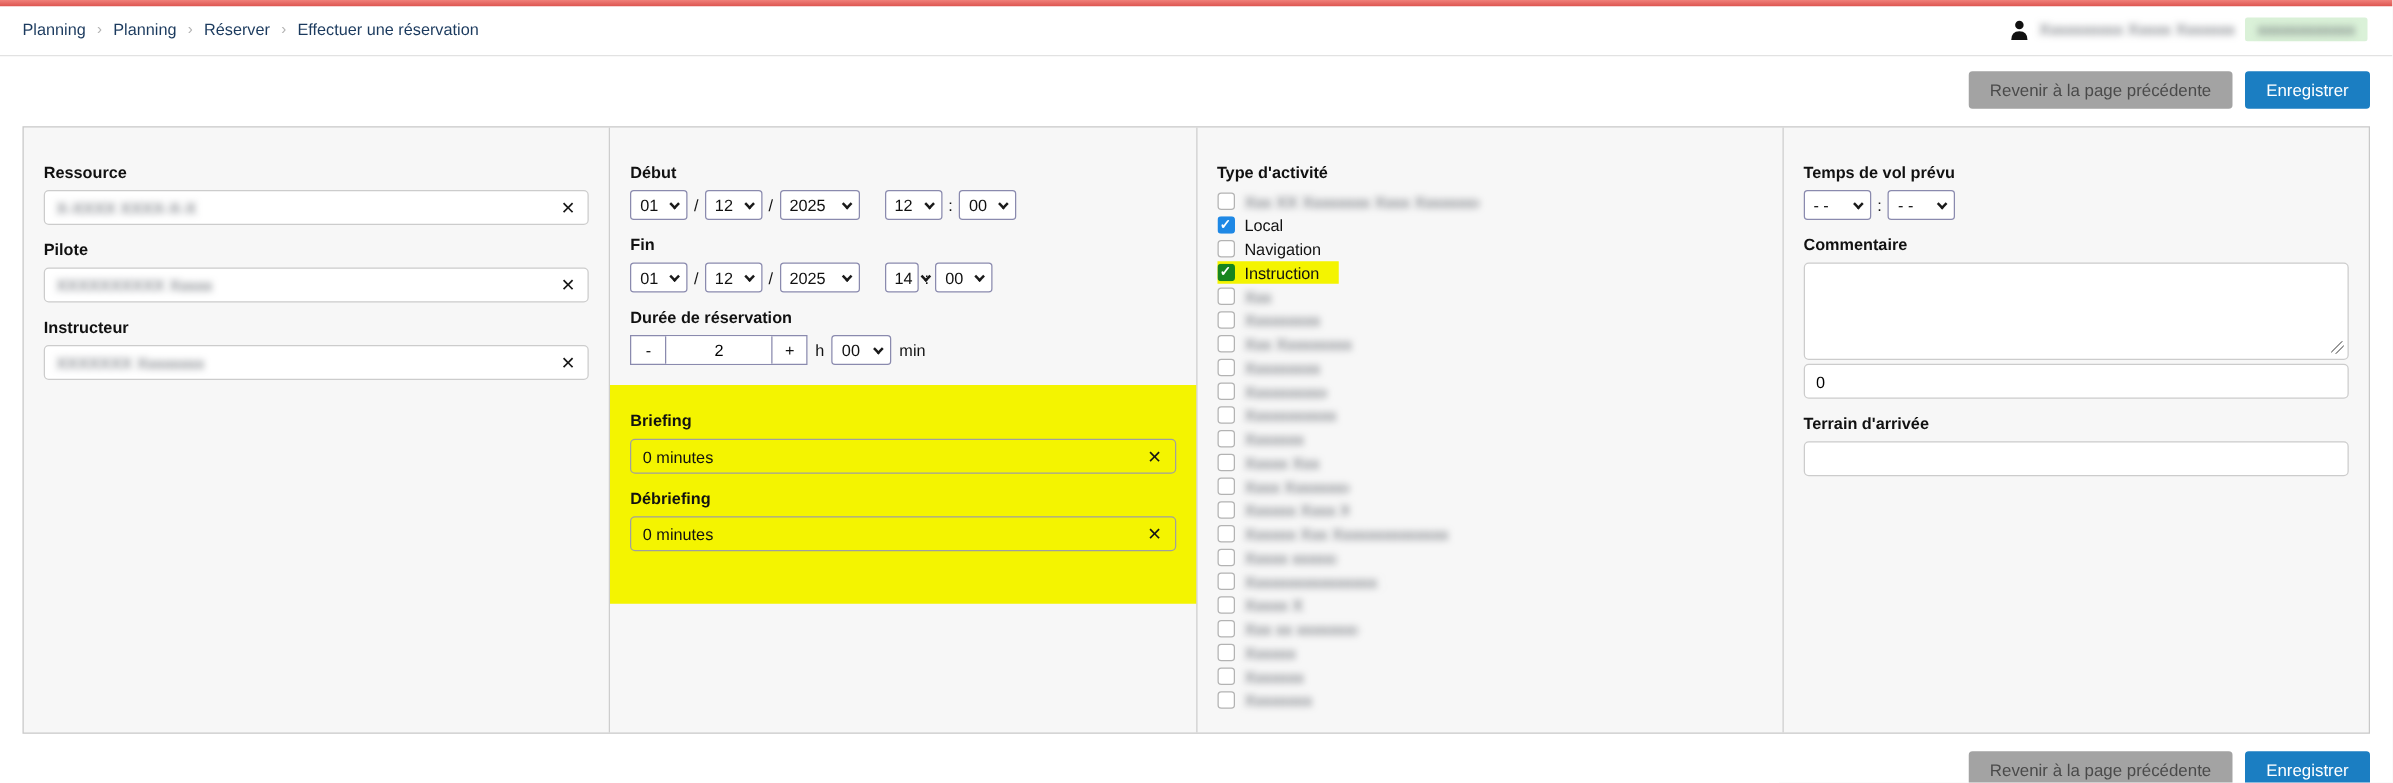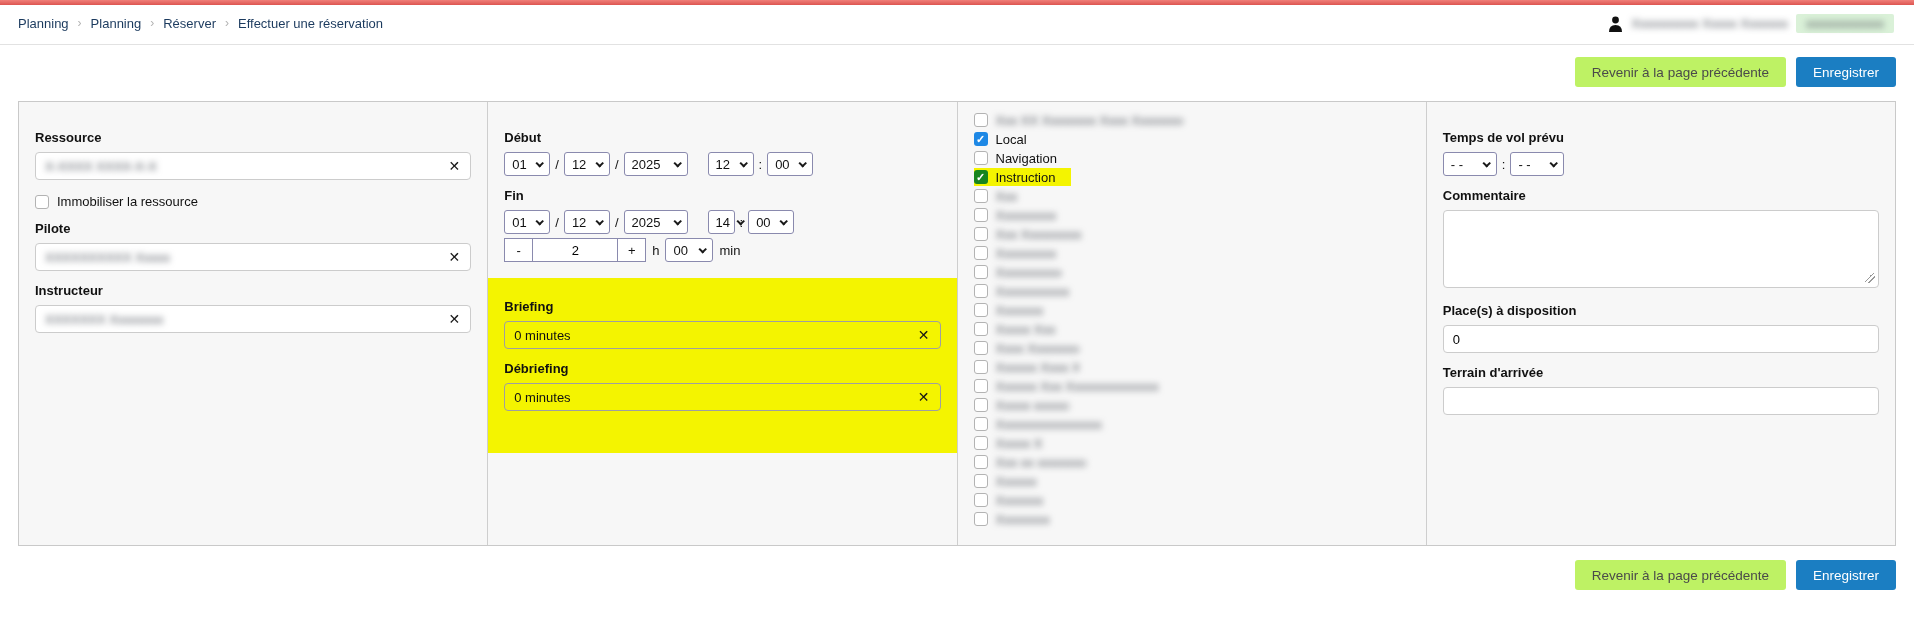--- a/index.html
+++ b/index.html
@@ -21,21 +21,21 @@
   .user { display:flex; align-items:center; gap:8px; cursor:pointer; }
   .user svg { display:block; }
   .blur { filter:blur(3px); color:#565b63; white-space:nowrap; }
   .user-badge { background:#daf1d8; border-radius:2px; padding:2px 10px; }
   .actions { display:flex; justify-content:flex-end; gap:10px; padding:12px 18px 8px; }
   .actions.bottom { padding-top:14px; }
   .btn {
     height:30px; padding:0 17px; border:none; border-radius:3px;
     font-family:inherit; font-size:13.5px; cursor:pointer; white-space:nowrap;
   }
-  .btn.gray { background:#bef264; color:#4a4a4a; }
+  .btn.gray { background:#a3a3a3; color:#4a4a4a; }
   .btn.blue { background:#1b7ec2; color:#fff; }
 
   .panel {
     margin:6px 18px 0; background:#f7f7f7; border:1px solid #c9c9c9;
     display:flex; align-items:stretch;
   }
   .col { flex:1 1 0; padding:8px 16px 16px; border-right:1px solid #cecece; min-height:438px; }
   .col:last-child { border-right:none; }
   .label { font-weight:bold; margin:12px 0 7px; }
   .label:first-child { margin-top:20px; }
@@ -136,24 +136,20 @@
 </div>
 
 <div class="panel">
 
   <section class="col">
     <div class="label">Ressource</div>
     <div class="fakeinput">
       <span class="blur redacted-val">X-XXXX XXXX-X-X</span>
       <span class="clear-x">✕</span>
     </div>
-    <div class="cbrow">
-      <span class="cb"></span>
-      <span>Immobiliser la ressource</span>
-    </div>
     <div class="label">Pilote</div>
     <div class="fakeinput">
       <span class="blur redacted-val">XXXXXXXXXX Xxxxx</span>
       <span class="clear-x">✕</span>
     </div>
     <div class="label">Instructeur</div>
     <div class="fakeinput">
       <span class="blur redacted-val">XXXXXXX Xxxxxxxx</span>
       <span class="clear-x">✕</span>
     </div>
@@ -207,20 +203,21 @@
       <span class="sel" style="width:27px">
           <span>14</span>
           <span class="chev"></span>
         </span>
       <span>:</span>
       <span class="sel" style="width:46px">
           <span>00</span>
           <span class="chev"></span>
         </span>
     </div>
+    <div class="label">Durée de réservation</div>
     <div class="durrow">
       <span class="stepper">
         <span class="step-btn">-</span>
         <input class="step-val" value="2" style="">
         <span class="step-btn">+</span>
       </span>
       <span>h</span>
       <span class="sel" style="width:48px">
           <span>00</span>
           <span class="chev"></span>
@@ -235,20 +232,21 @@
       </div>
       <div class="label">Débriefing</div>
       <div class="fakeinput">
         <span>0 minutes</span>
         <span class="clear-x">✕</span>
       </div>
     </div>
   </section>
 
   <section class="col">
+    <div class="label">Type d'activité</div>
     <div id="activity-list">
         <div class="act-row">
           <span class="cb"></span>
           <span class="act-label blur" style="width: 187px;">Xxx XX Xxxxxxxx Xxxx Xxxxxxxxx</span>
         </div>
         <div class="act-row">
           <span class="cb checked" style="background: rgb(30, 136, 229);">✓</span>
           <span class="act-label">Local</span>
         </div>
         <div class="act-row">
@@ -345,21 +343,20 @@
       <span class="sel" style="width:54px">
           <span>- -</span>
           <span class="chev"></span>
         </span>
     </div>
     <div class="label">Commentaire</div>
     <div class="ta-wrap">
       <textarea style=""></textarea>
       <span class="ta-handle"></span>
     </div>
-    <div class="label">Place(s) à disposition</div>
     <input class="plain" value="0" style="">
     <div class="label">Terrain d'arrivée</div>
     <input class="plain" value="" style="">
   </section>
 </div>
 
 <div class="actions bottom">
   <button class="btn gray">Revenir à la page précédente</button>
   <button class="btn blue">Enregistrer</button>
 </div>

